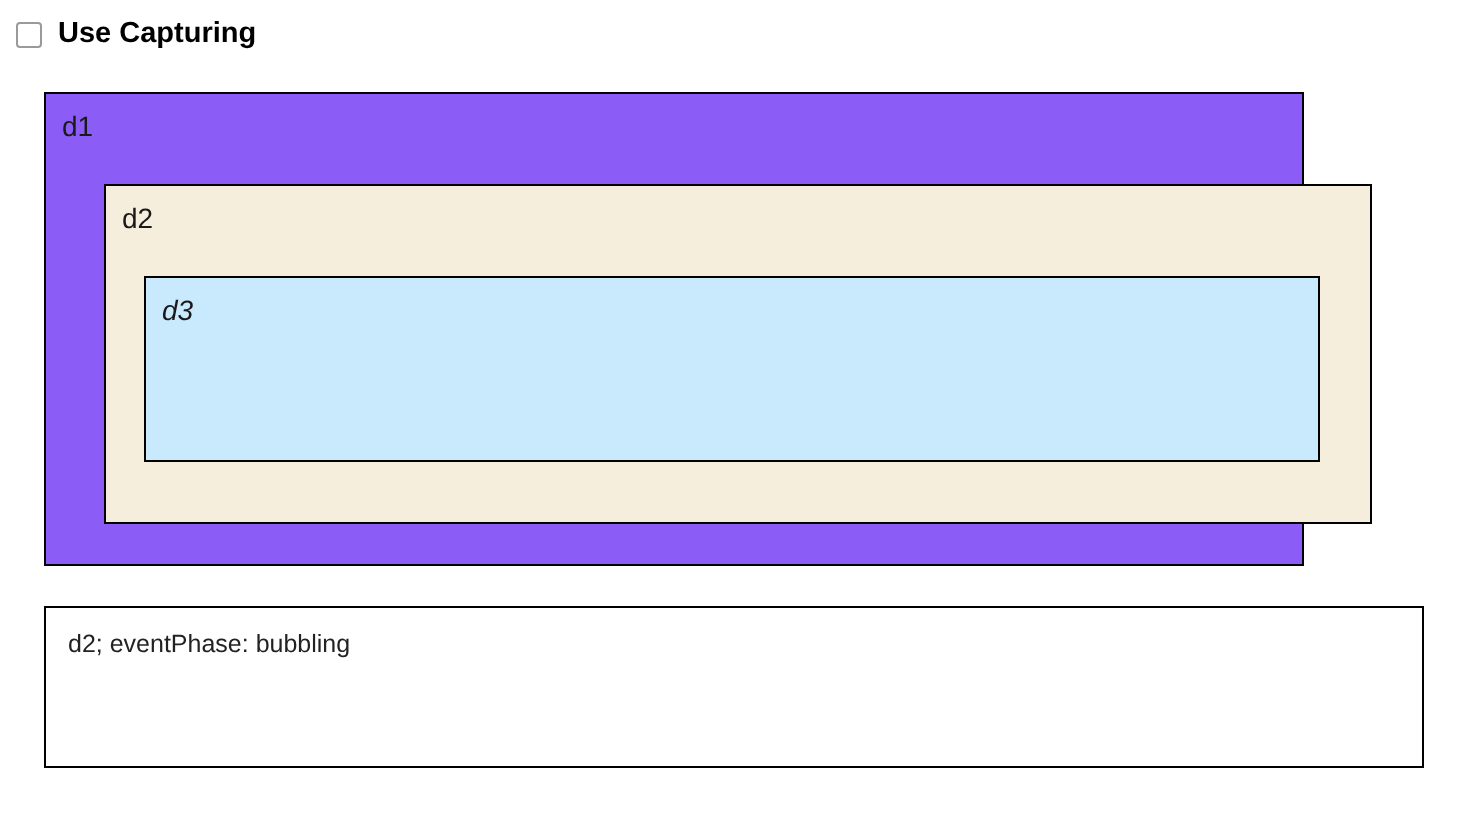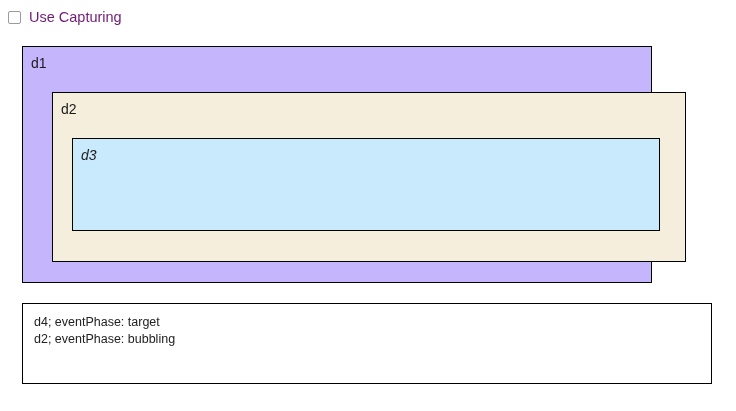--- a/index.html
+++ b/index.html
@@ -31,22 +31,23 @@
     height: 13px;
     box-sizing: border-box;
     border: 1px solid #9a9a9a;
     border-radius: 2px;
     background: #ffffff;
     flex: 0 0 auto;
   }
   .capture-label {
     font-size: 14.5px;
     line-height: 1;
-    color: #701a75;
+    color: #000000;
     white-space: nowrap;
+    font-weight: bold;
   }
 
   
   .box {
     position: absolute;
     box-sizing: border-box;
     border: 1.5px solid #000000;
   }
   .box-label {
     position: absolute;
@@ -54,21 +55,21 @@
     line-height: 1;
     color: #1a1a1a;
     white-space: nowrap;
   }
 
   #d1 {
     left: 22px;
     top: 46px;
     width: 630px;
     height: 237px;
-    background: #c4b5fd;
+    background: #8b5cf6;
   }
   #d1 > .box-label { left: 8px; top: 9px; }
 
   #d2 {
     left: 29px;
     top: 45px;
     width: 634px;
     height: 170px;
     background: #f5eedd;
     padding-left: 36px;
@@ -127,15 +128,14 @@
     <span class="box-label">d2</span>
 
     <div class="box" id="d3">
       <span class="box-label">d3</span>
 
     </div>
   </div>
 </div>
 
 <div class="log-panel">
-  <div class="log-line">d4; eventPhase: target</div>
   <div class="log-line">d2; eventPhase: bubbling</div>
 </div>
 
 </body></html>

